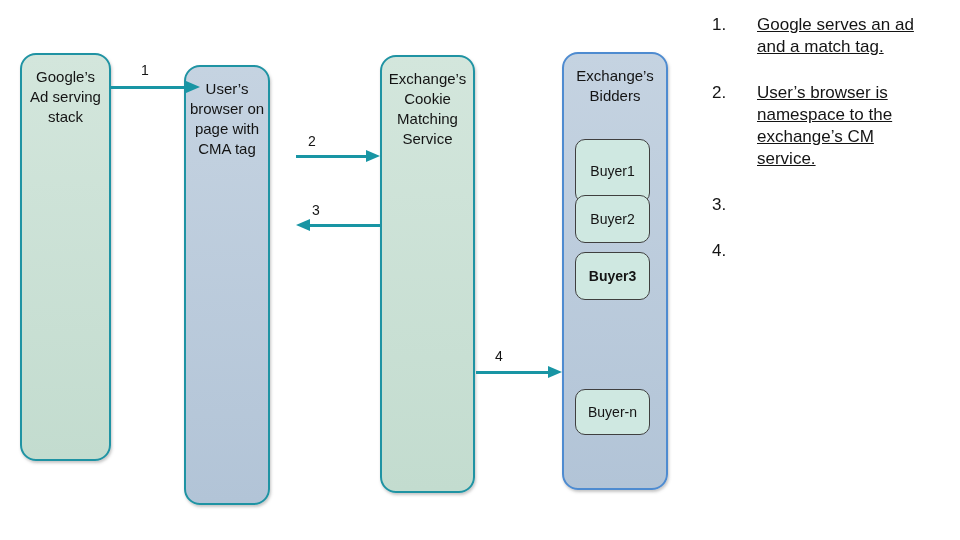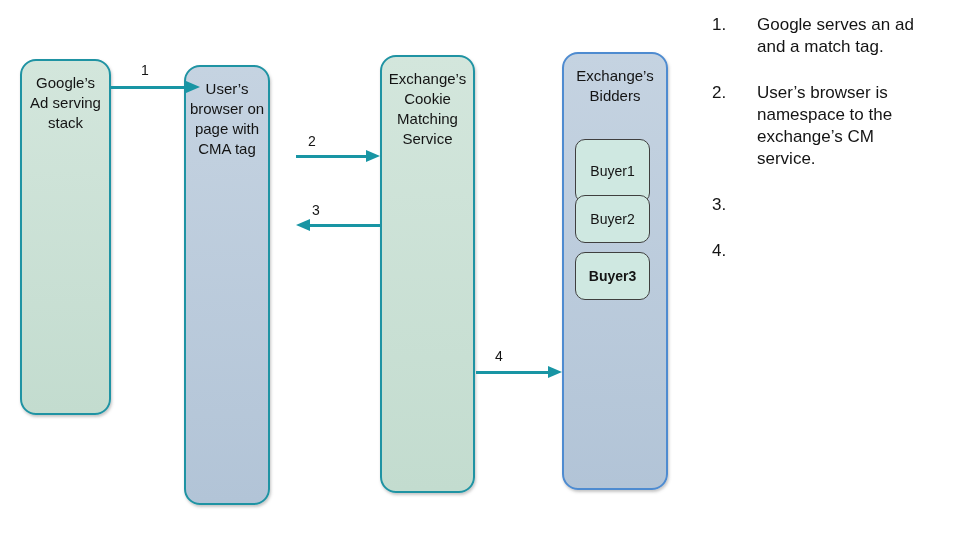--- a/index.html
+++ b/index.html
@@ -96,28 +96,29 @@
     font-size: 17px;
     line-height: 22px;
   }
   .step-num {
     width: 45px;
     flex: 0 0 45px;
   }
   .step-text {
     flex: 1;
     white-space: pre-line;
+    text-decoration: underline;
   }
 </style>
 </head>
 <body>
 
 <div id="canvas">
 
-  <div class="node node-green" style="left:20px; top:59px; width:91px; height:356px;">
+  <div class="node node-green" style="left:20px; top:53px; width:91px; height:408px;">
     <span class="node-label">Google’s
 Ad serving
 stack</span>
   </div>
 
   <div class="node node-blue" style="left:184px; top:53px; width:86px; height:440px;margin-top:12px;">
     <span class="node-label">User’s
 browser on
 page with
 CMA tag</span>
@@ -134,20 +135,23 @@
     <span class="node-label">Exchange’s
 Bidders</span>
     <div class="buyer" style="top:85px; height:64px;">
       <span>Buyer1</span>
     </div>
     <div class="buyer" style="top:141px; height:48px;justify-content:center;">
       <span>Buyer2</span>
     </div>
     <div class="buyer" style="top:198px; height:48px;font-weight:bold;">
       <span>Buyer3</span>
+    </div>
+    <div class="buyer" style="top:335px; height:46px;">
+      <span>Buyer-n</span>
     </div>
   </div>
 
   <div class="shaft" style="left:111px; top:86px; width:77px;"></div>
   <div class="head-right" style="left:186px; top:81px;"></div>
   <div class="arrow-num" style="left:137px; top:62px;">1</div>
 
   <div class="shaft" style="left:296px; top:155px; width:73px;"></div>
   <div class="head-right" style="left:366px; top:150px;"></div>
   <div class="arrow-num" style="left:304px; top:133px;">2</div>

